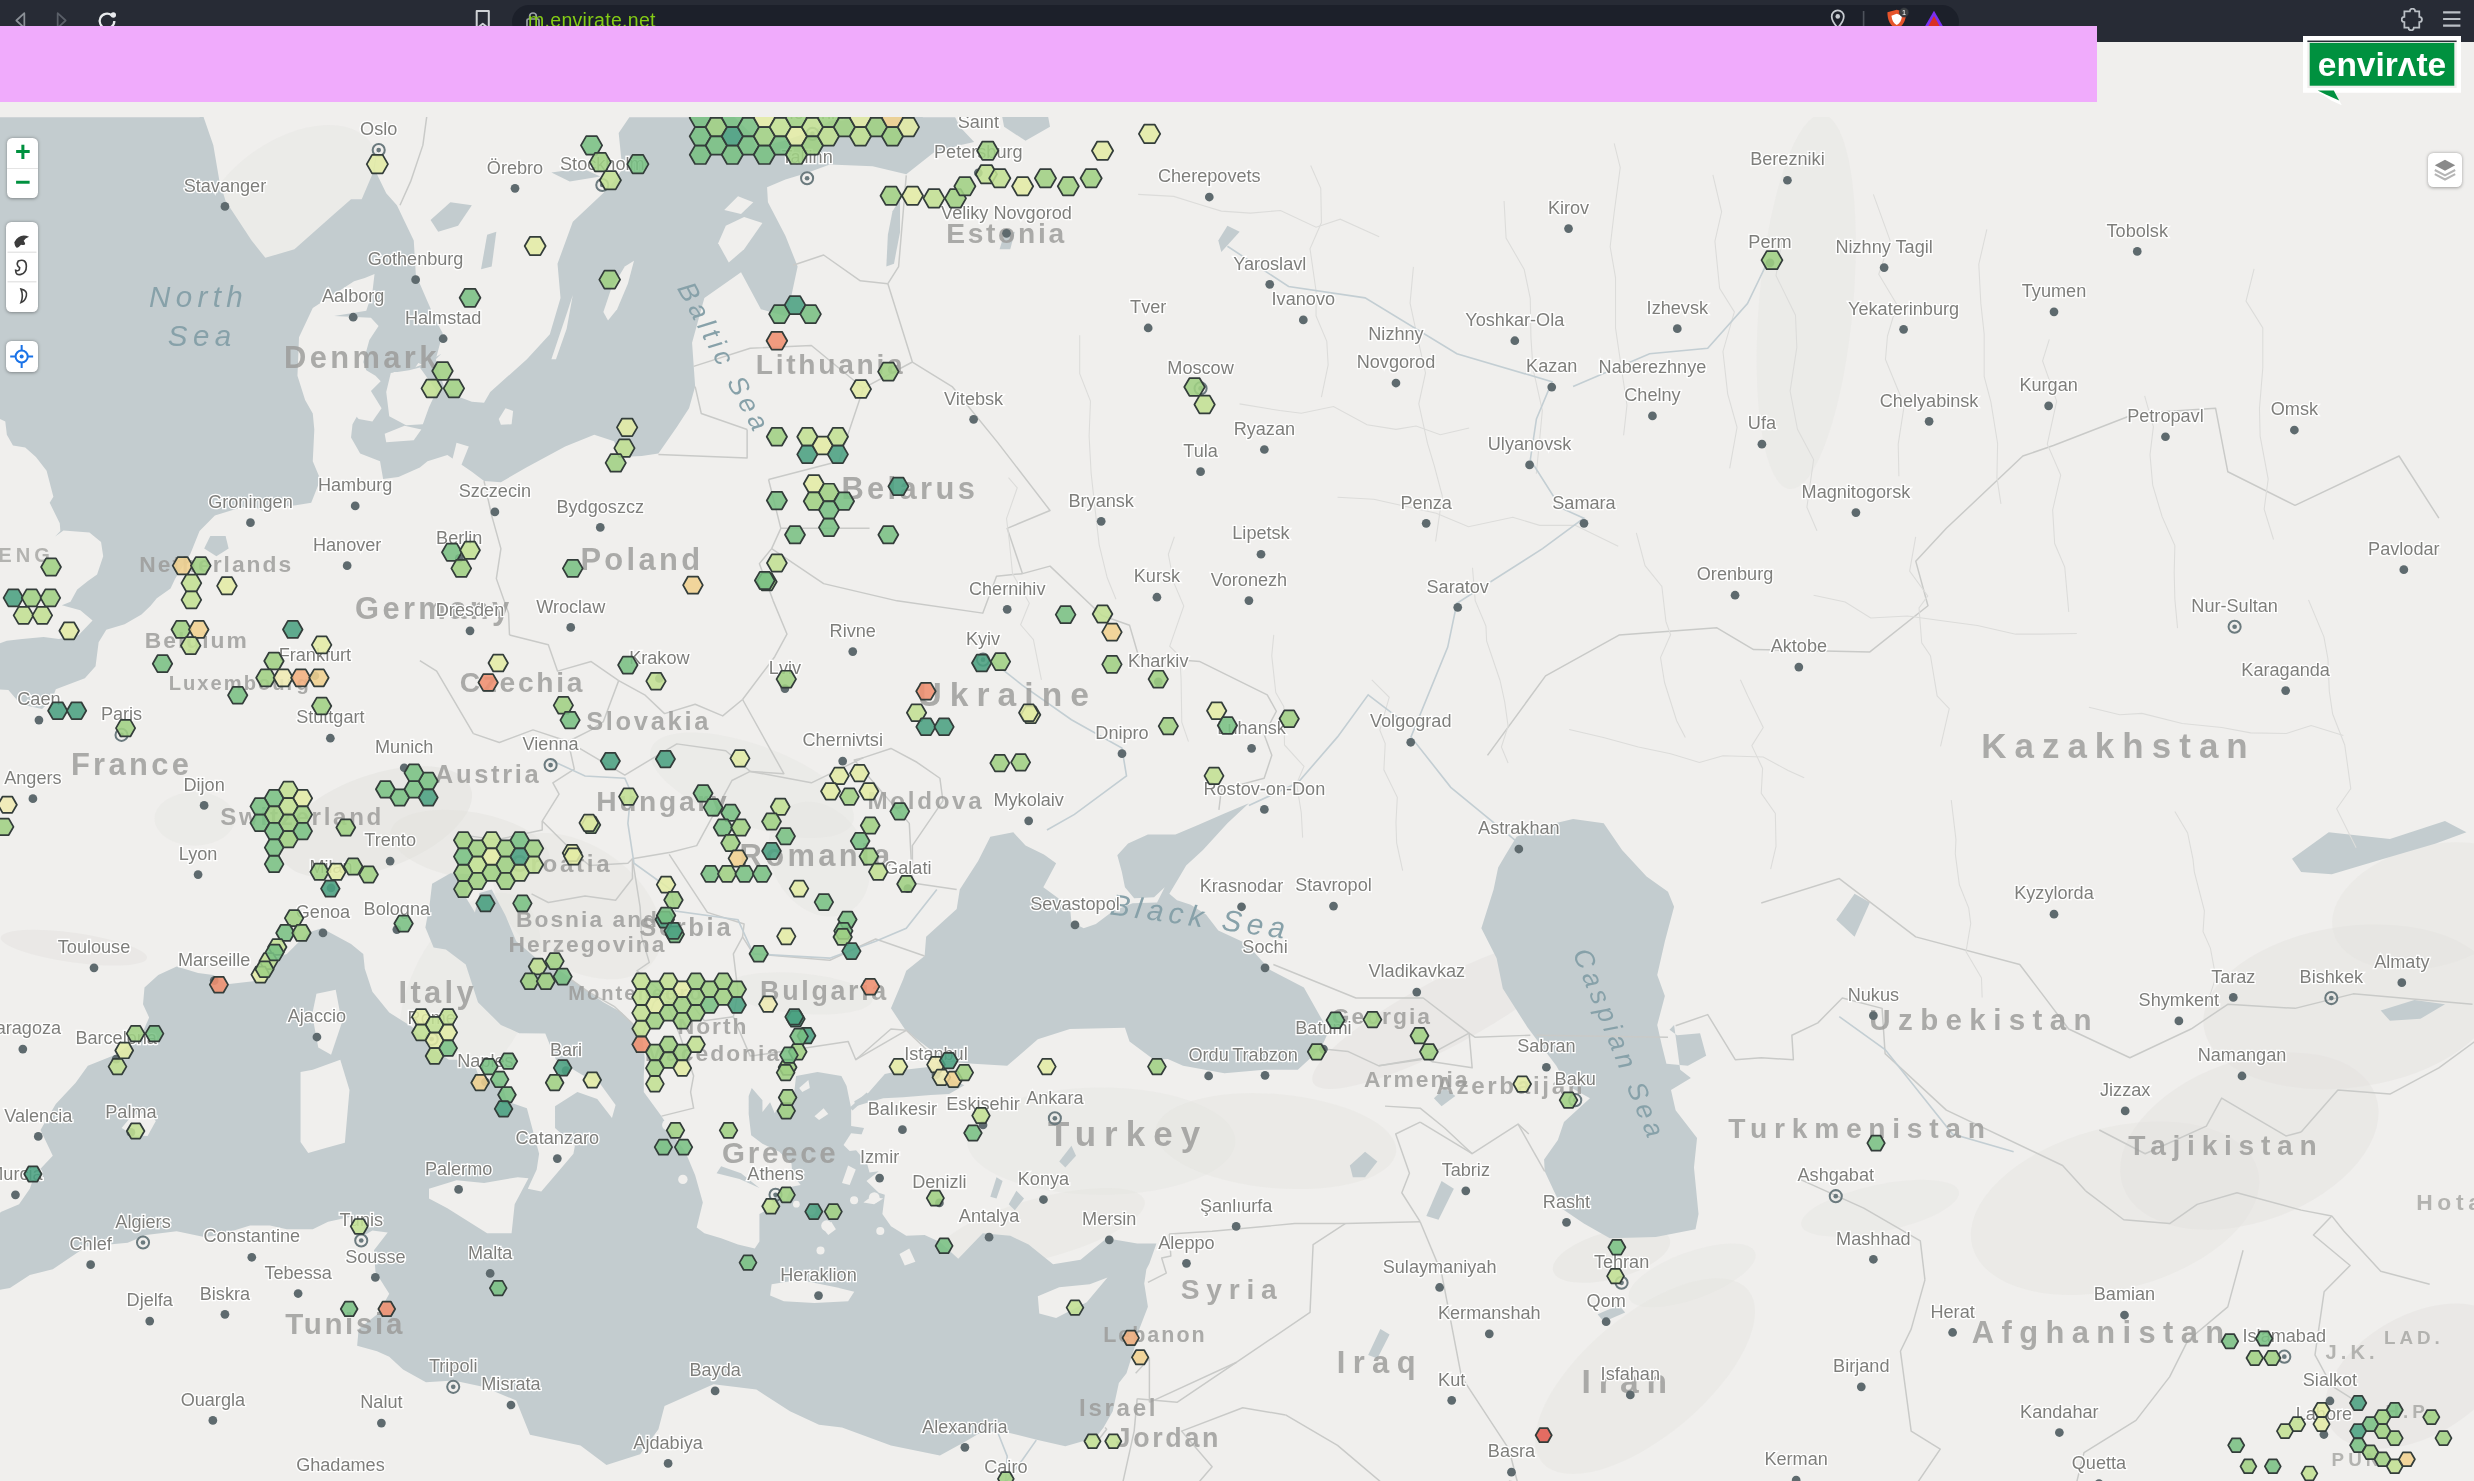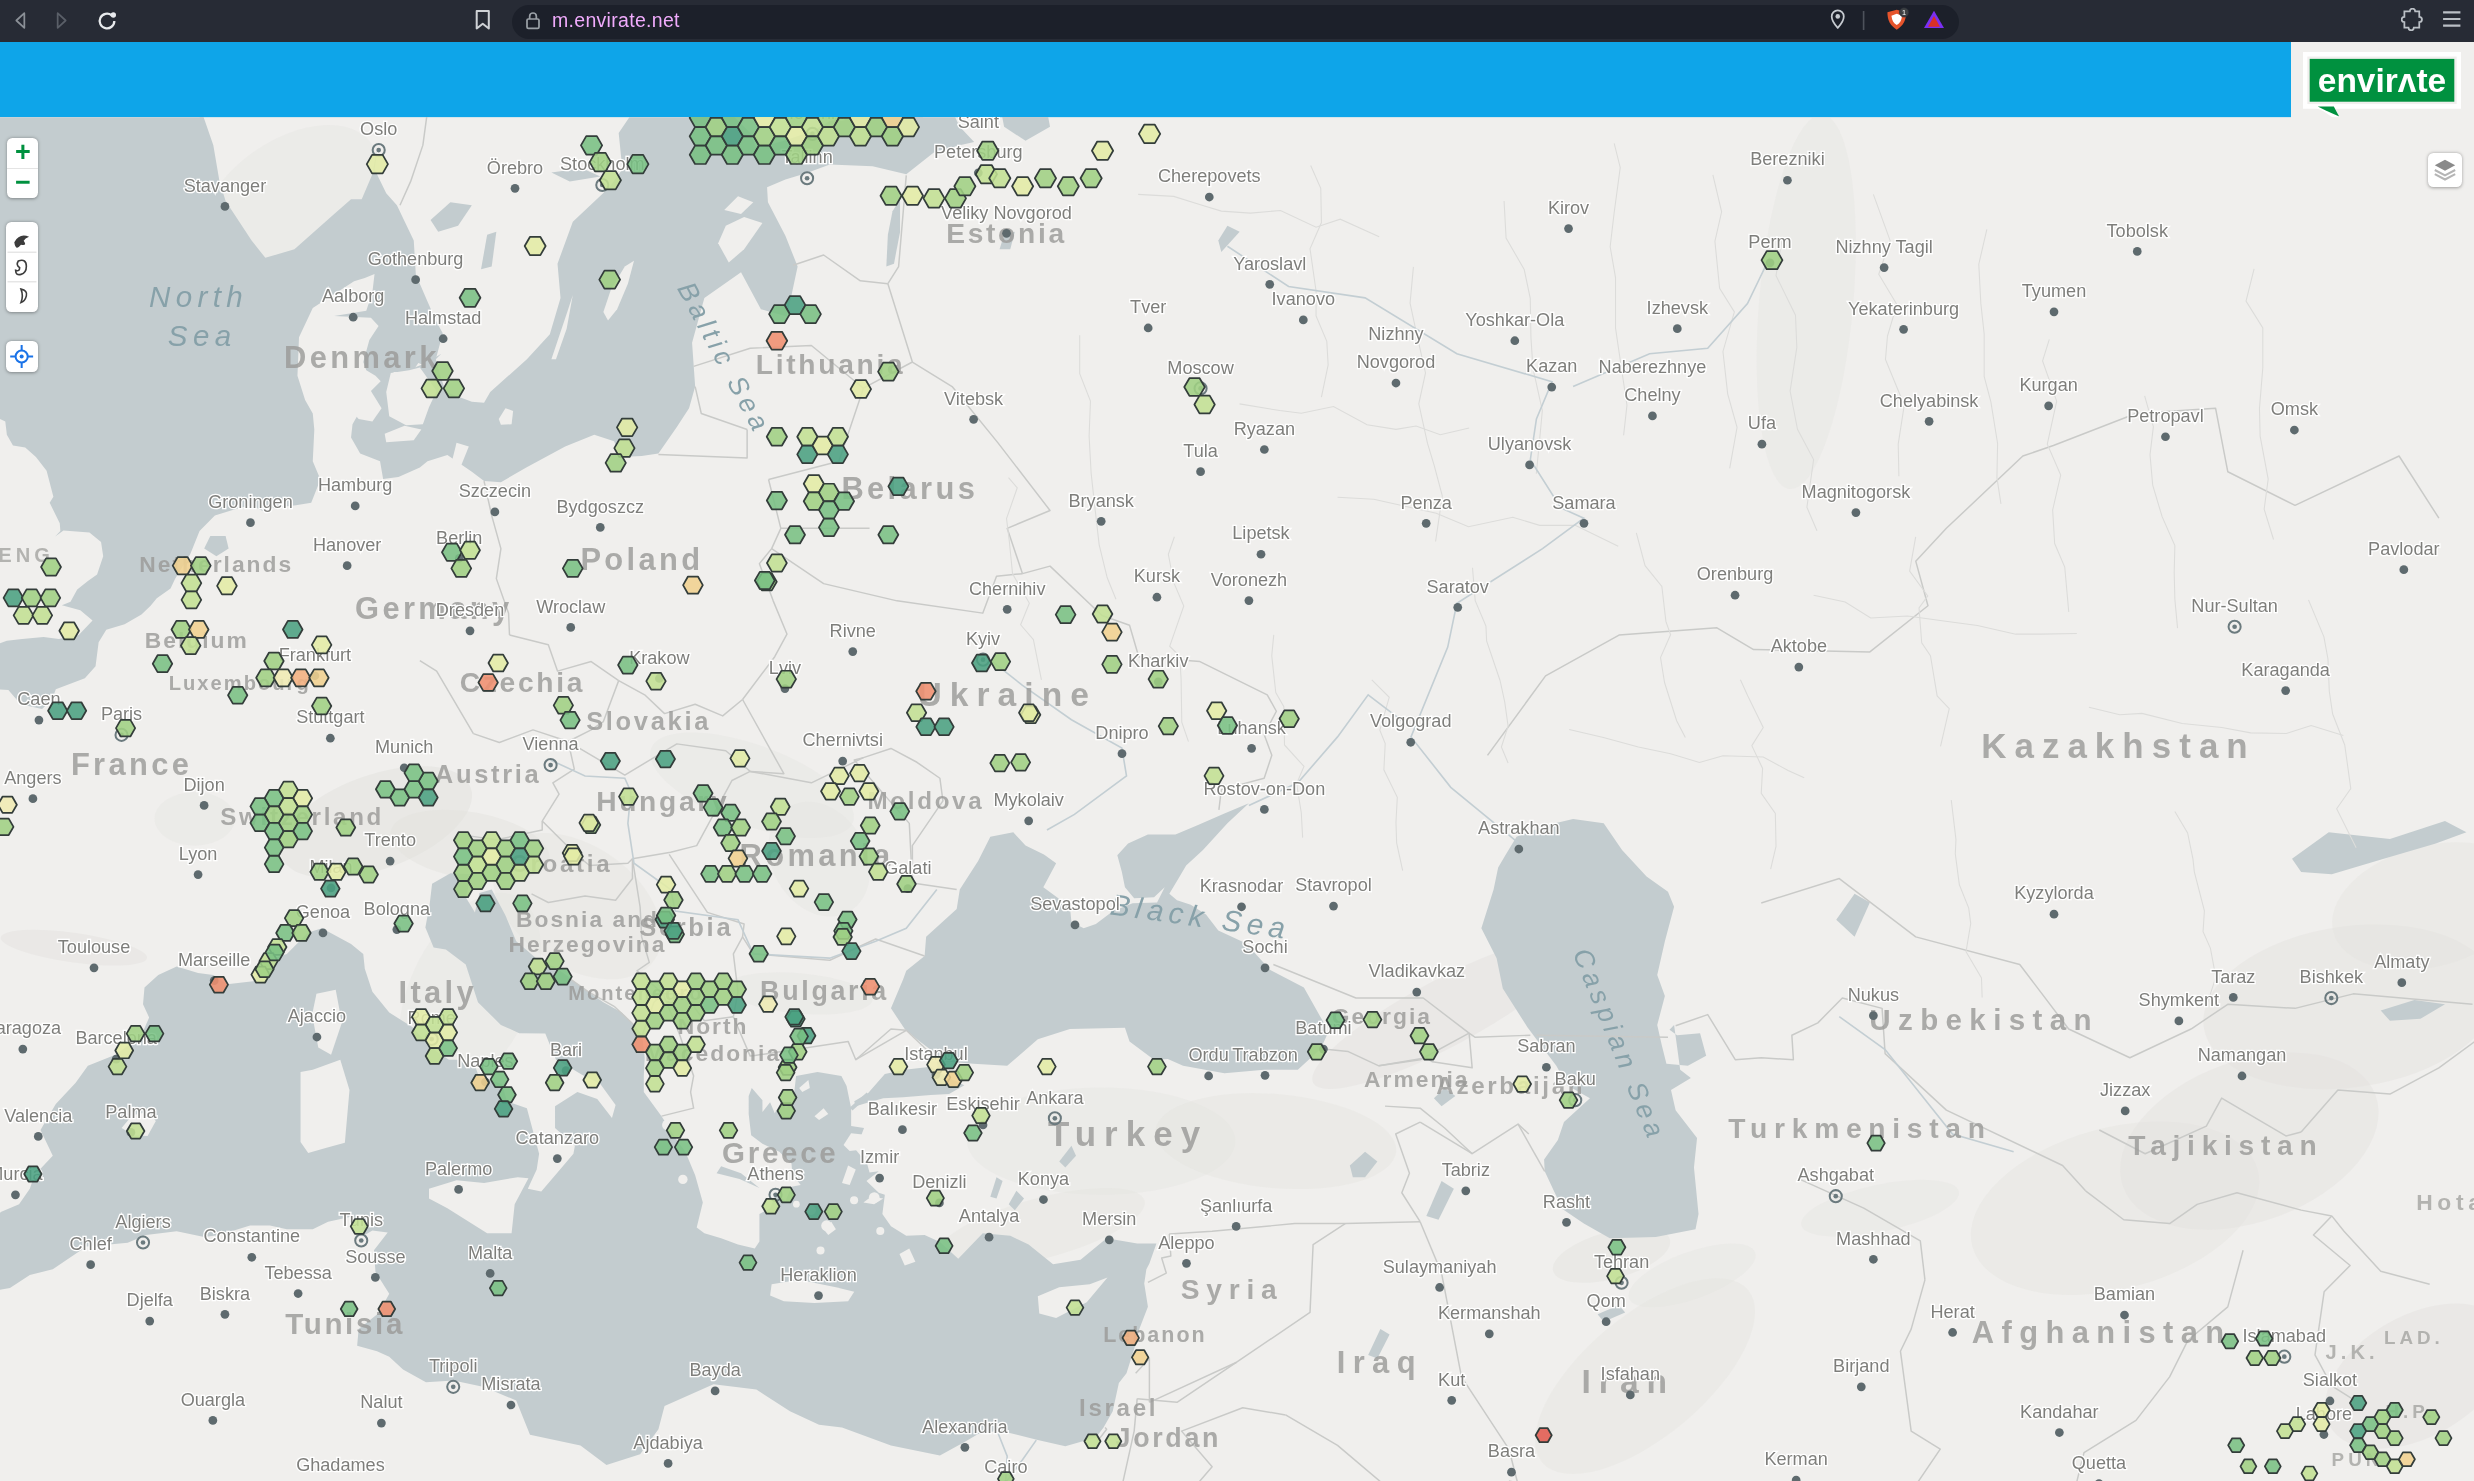--- a/index.html
+++ b/index.html
@@ -1,18 +1,18 @@
 <!DOCTYPE html>
 <html style="font-size:10.7px"><head><meta charset="utf-8"><style>
 *{margin:0;padding:0;box-sizing:border-box}
 body{width:2475px;height:1481px;position:relative;font-family:"Liberation Sans",sans-serif;overflow:hidden;background:#f0efed}
 .topbar{position:absolute;top:0;left:0;width:2475px;height:42px;background:#272b35}
 .urlpill{position:absolute;left:512px;top:4.7px;width:1447px;height:34px;background:#1c202a;border-radius:17px}
 .navic{position:absolute;top:9.4px;color:#8b9097;font-size:20px}
-.hdr{position:absolute;top:42px;left:0;width:2291px;height:76px;background:#0ea5e9}
+.hdr{position:absolute;top:26px;left:0;width:2097px;height:76px;background:#f0abfc}
 .logo{position:absolute;left:2303px;top:10px;width:158px;height:74px}
 .ctl{position:absolute;background:#fff;border-radius:5.4px;box-shadow:0 0.7px 3.4px rgba(0,0,0,.35)}
 </style></head><body>
 <div class="topbar">
   <svg class="navic" style="left:10.7px" width="20" height="23" viewBox="0 0 30 34">
       <path d="M20 6 L8 17 L20 28 Z" fill="none" stroke="#8b9097" stroke-width="2.6" stroke-linejoin="round"></path>
     </svg>
   <svg class="navic" style="left:51px" width="20" height="23" viewBox="0 0 30 34">
       <path d="M10 6 L22 17 L10 28 Z" fill="none" stroke="#5a5f68" stroke-width="2.6" stroke-linejoin="round"></path>
     </svg>
@@ -21,21 +21,21 @@
       <circle cx="27.5" cy="9" r="4" fill="#e8eaed"></circle>
     </svg>
   <svg class="navic" style="left:474px" width="17.5" height="21.5" viewBox="0 0 26 32">
       <path d="M4 3 h18 v26 l-9 -7 l-9 7 Z" fill="none" stroke="#cfd2d6" stroke-width="3" stroke-linejoin="round"></path>
     </svg>
   <div class="urlpill"></div>
   <svg class="navic" style="left:525px;top:10.7px" width="16" height="20" viewBox="0 0 24 30">
       <rect x="3" y="12" width="18" height="14" rx="2" fill="none" stroke="#9aa0a6" stroke-width="2.6"></rect>
       <path d="M7 12 v-4 a5 5 0 0 1 10 0 v4" fill="none" stroke="#9aa0a6" stroke-width="2.6"></path>
     </svg>
-  <div style="position:absolute;left:552px;top:9.4px;color:#f0abfc;font-size:19.5px;letter-spacing:0.3px">m.envirate.net</div>
+  <div style="position:absolute;left:528px;top:9.4px;color:#84cc16;font-size:19.5px;letter-spacing:0.3px">m.envirate.net</div>
   <svg class="navic" style="left:1829px;top:9.4px" width="17.5" height="21.5" viewBox="0 0 26 32">
       <path d="M13 2 a9 9 0 0 1 9 9 c0 7-9 17-9 17 s-9-10-9-17 a9 9 0 0 1 9-9 Z" fill="none" stroke="#c7cbd1" stroke-width="2.6"></path>
       <circle cx="13" cy="11" r="3.4" fill="#c7cbd1"></circle>
     </svg>
   <div style="position:absolute;left:1861px;top:8px;color:#4d525b;font-size:20px">|</div>
   <svg class="navic" style="left:1884px;top:6.7px;font-size:30px" width="25.5" height="28" viewBox="0 0 38 42">
       <path d="M19 4 L33 8 c0 12-4 20-14 26 C9 28 5 20 5 8 Z" fill="#e6542c"></path>
       <path d="M19 10 l8 3 c-1 7-3 11-8 14 c-5-3-7-7-8-14 Z" fill="#fff"></path>
       <circle cx="30" cy="8" r="7" fill="#3c4043" stroke="#272b35" stroke-width="1"></circle>
       <text x="30" y="12" font-size="11" fill="#fff" text-anchor="middle" font-family="Liberation Sans">1</text>

